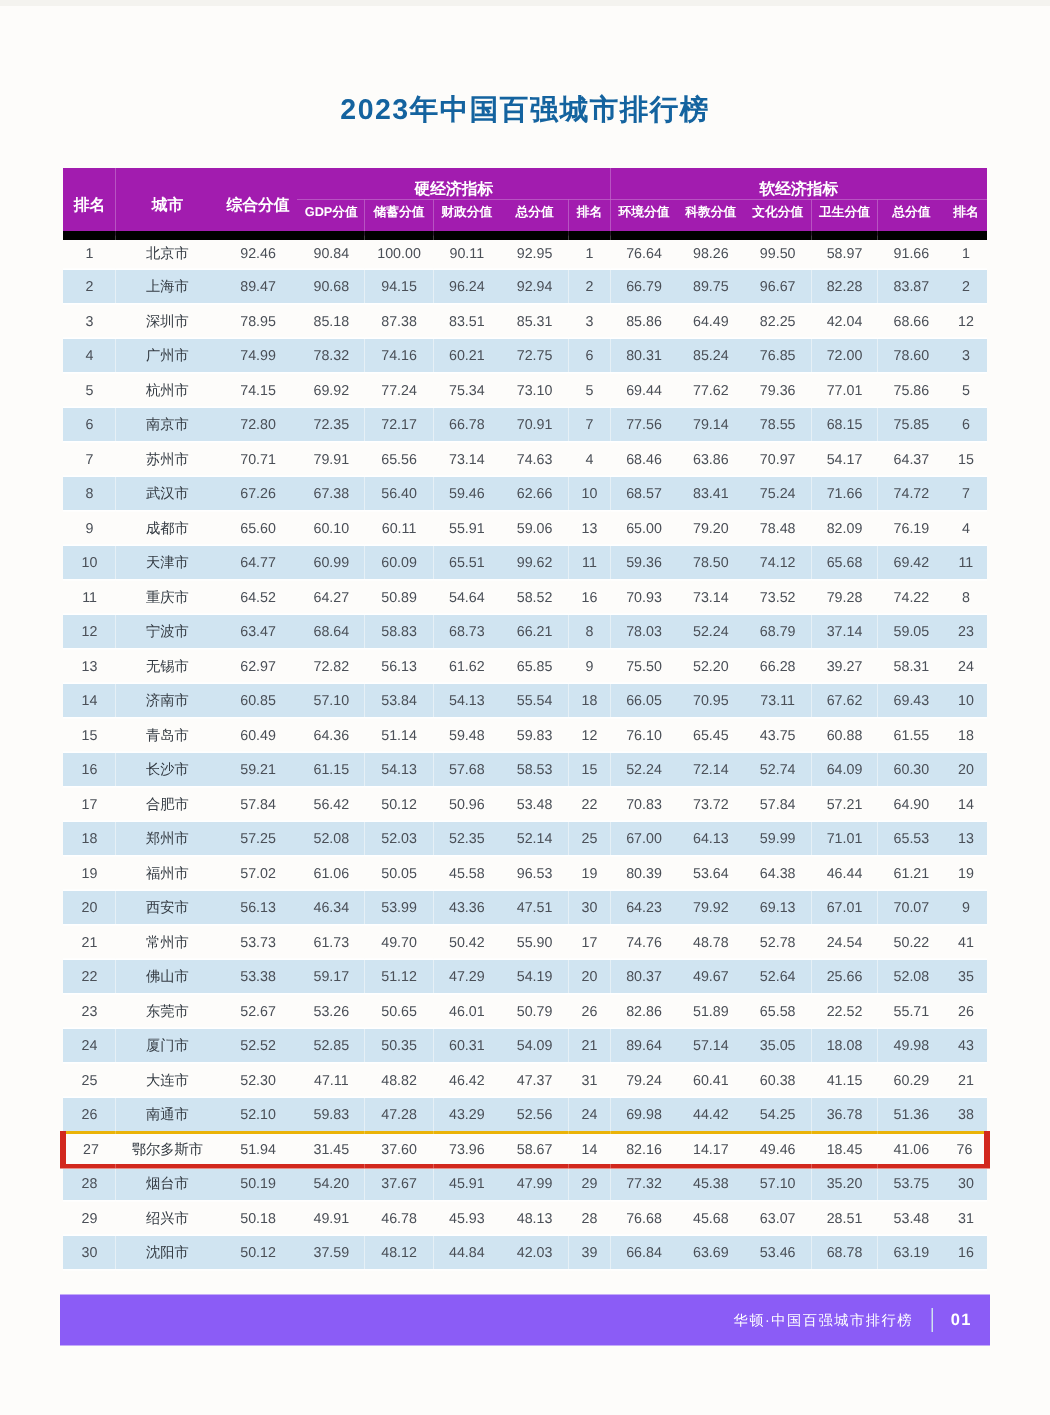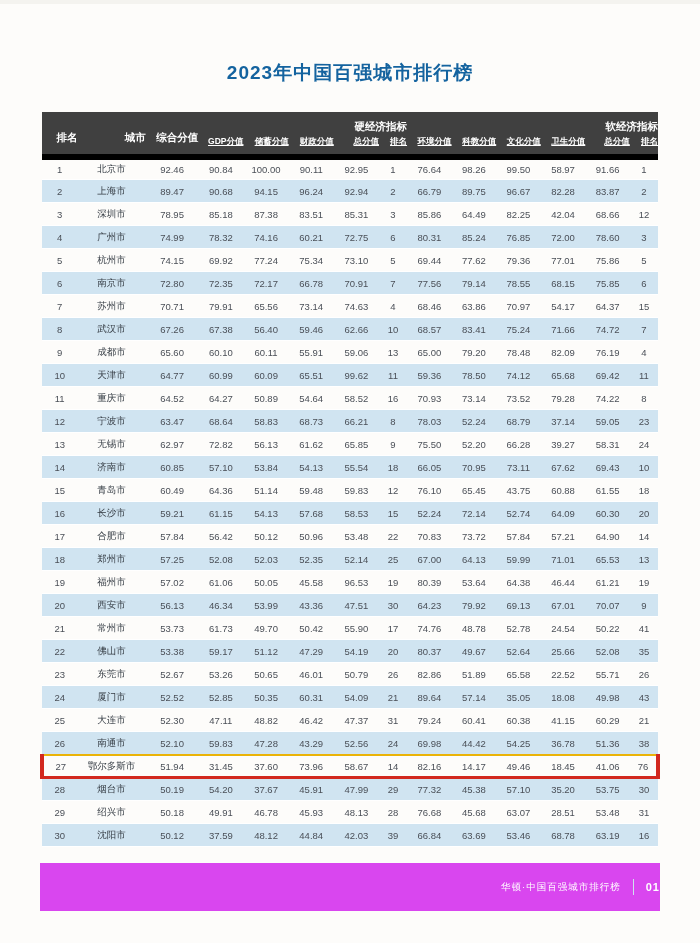--- a/index.html
+++ b/index.html
@@ -15,44 +15,44 @@
   .page-title {
     text-align:center; color:#14639f; font-size:19px; font-weight:bold;
     letter-spacing:1px; margin-bottom:26px;
   }
   table.rank-table {
     border-collapse:collapse; table-layout:fixed;
     width:620px; margin:0 auto;
     font-size:9.5px; color:#4a4f57;
   }
   thead th {
-    background:#404040; color:#fff; font-weight:bold;
-    vertical-align:middle; text-align:right; line-height:1.2;
+    background:#a21caf; color:#fff; font-weight:bold;
+    vertical-align:middle; text-align:center; line-height:1.2;
   }
   thead tr.group-row th { font-size:10.5px; padding-top:8px; }
   thead tr.group-row th.span3 { font-size:10.5px; }
-  thead tr.sub-row th { font-size:8.5px; padding:3px 0 8px 0; font-weight:bold;text-decoration:underline; }
+  thead tr.sub-row th { font-size:8.5px; padding:3px 0 8px 0; font-weight:bold; }
   tbody td {
     text-align:center; height:23px; vertical-align:middle;
     border-bottom:1px solid #fff; white-space:nowrap; overflow:hidden;
   }
   tbody tr:nth-child(even) td { background:#d0e4f1; }
   tbody tr:nth-child(odd)  td { background:#fdfcfa; }
   tbody td.city { color:#333a42; }
   tbody tr.highlight td {
     background:#fdfcfa;
     border-top:2px solid #eab308; border-bottom:3px solid #d2281e;
   }
   tbody tr.highlight td:first-child { border-left:4px solid #d2281e; }
   tbody tr.highlight td:last-child  { border-right:4px solid #d2281e; }
   thead th.gap-top { border-bottom:6px solid #000000; }
   .footer-bar {
-    width:620px; margin:16px auto 0 auto; height:48px; background:#d946ef;
+    width:620px; margin:16px auto 0 auto; height:34px; background:#8b5cf6;
     display:flex; align-items:center; justify-content:flex-end;
-    color:#fff; 
+    color:#fff; padding-right:12px;
   }
   .footer-brand { font-size:9.5px; letter-spacing:1px; }
   .footer-divider { width:1px; height:16px; background:#cfe2ee; margin:0 12px; }
   .footer-page { font-size:11px; font-weight:bold; letter-spacing:1px; }
 </style>
 </head>
 <body>
 
 <div class="page">
 

